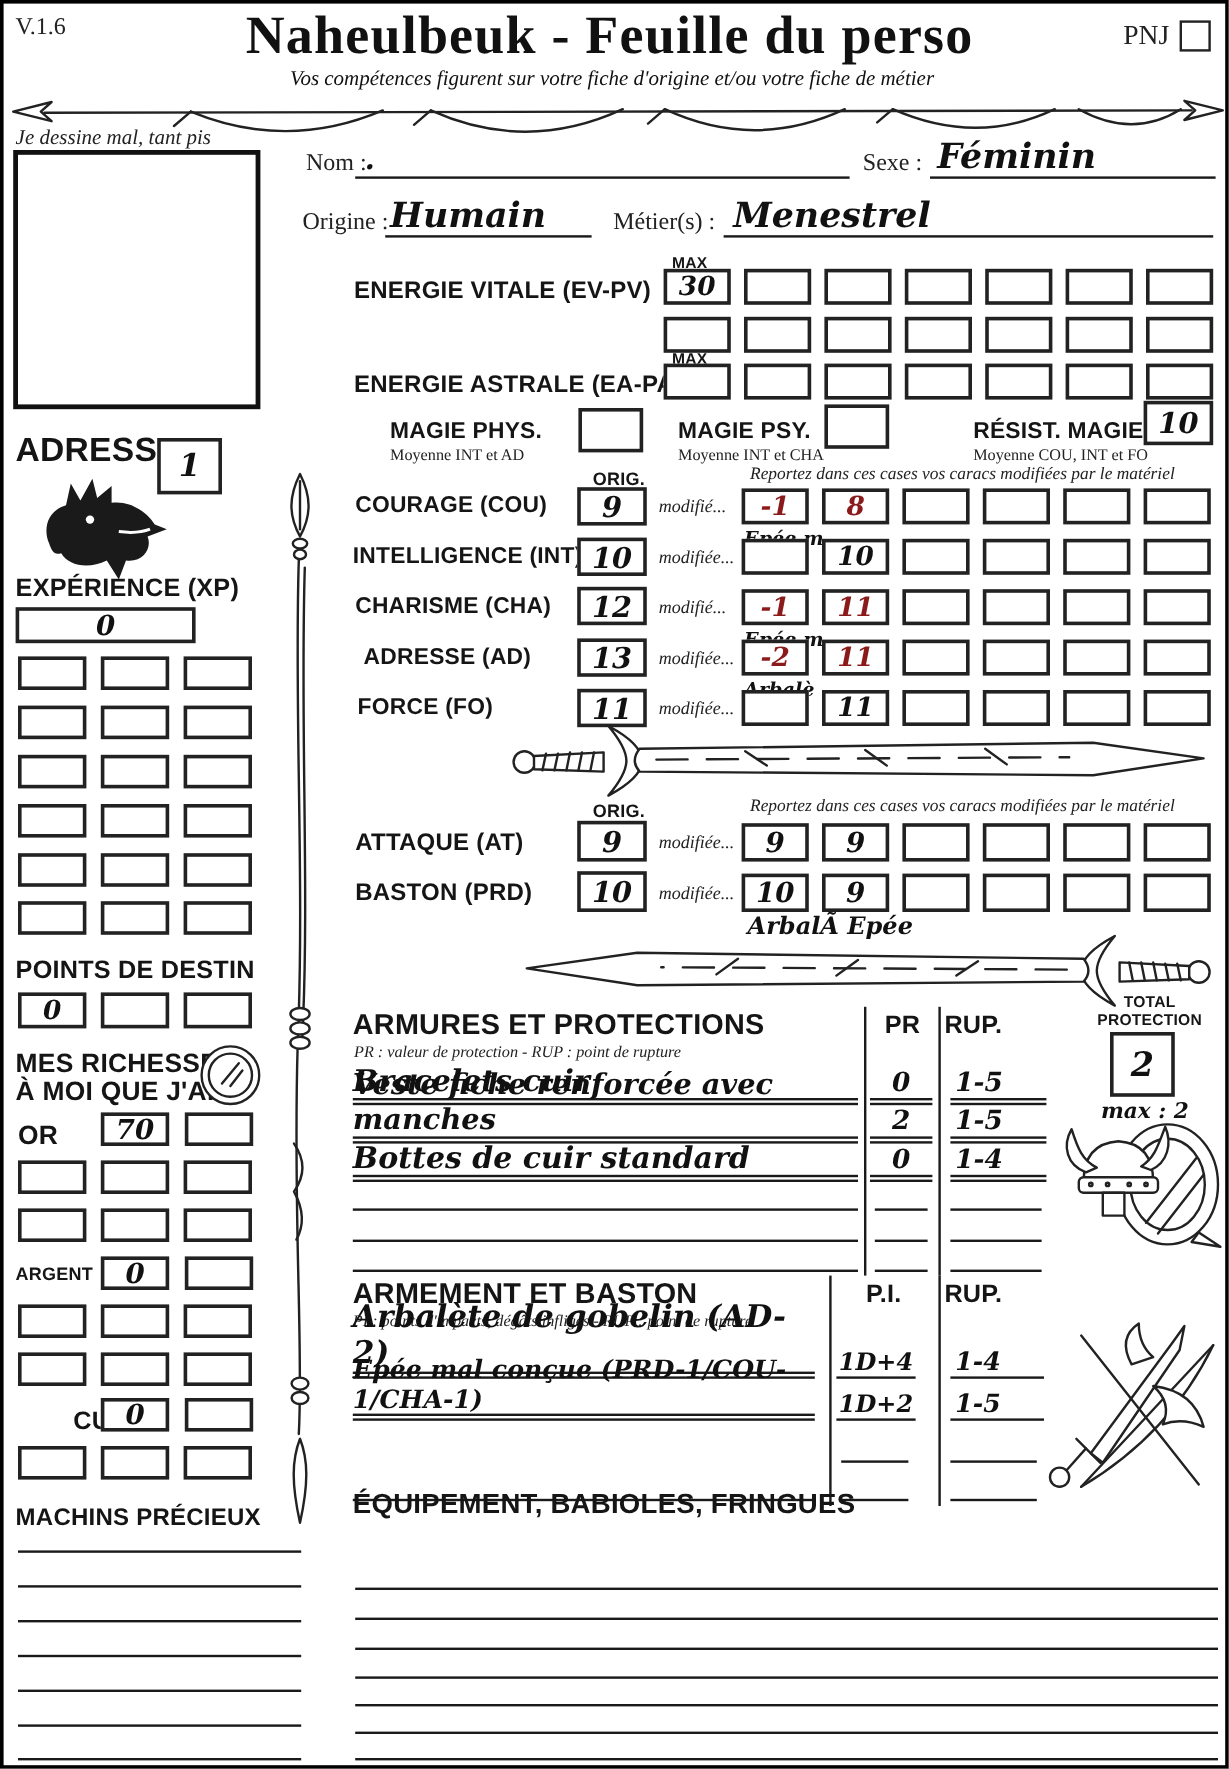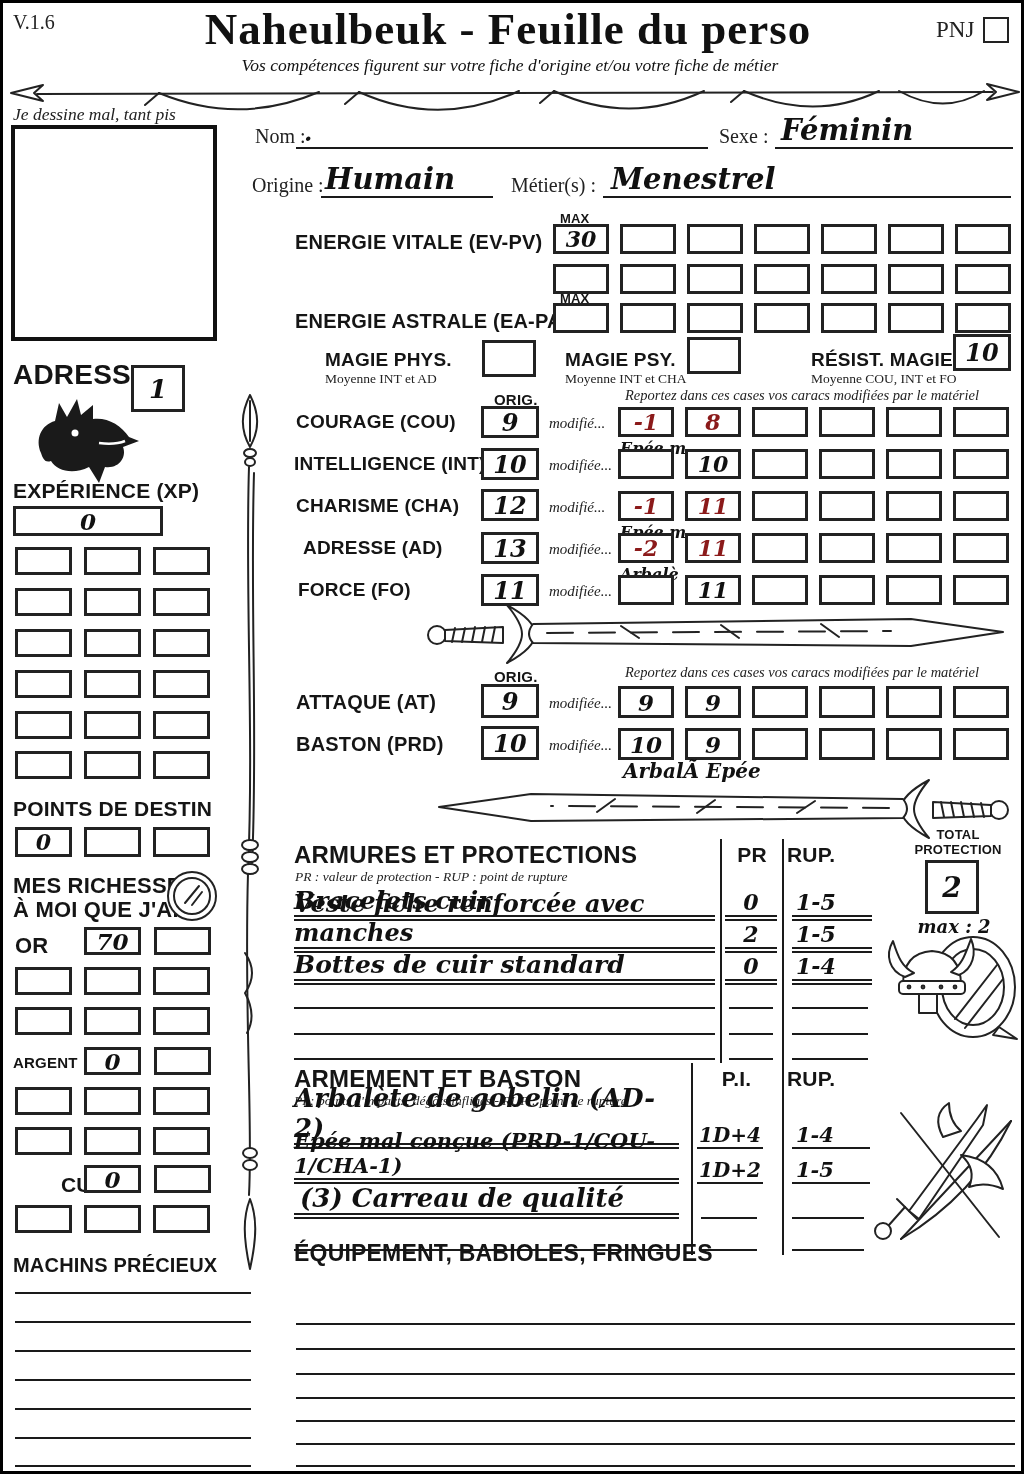--- a/index.html
+++ b/index.html
@@ -374,23 +374,20 @@
   <div class="wline dbl" style="left:291px;top:1147px;width:385px;">
       <span class="hand" style="font-size:21px;">Epée mal conçue (PRD-1/COU-1/CHA-1)</span>
     </div>
   <div class="wline" style="left:694px;top:1147px;width:66px;">
       <span class="hand" style="font-size:20px;padding-left:2px;">1D+2</span>
     </div>
   <div class="wline" style="left:789px;top:1147px;width:78px;">
       <span class="hand" style="font-size:21px;padding-left:4px;">1-5</span>
     </div>
 
-  <div class="wline dbl" style="left:291px;top:1182px;width:385px;">
-      <span class="hand" style="font-size:26px;padding-left:6px;">(3) Carreau de qualité</span>
-    </div>
   <div class="line" style="left:698px;top:1214px;width:56px;"></div>
   <div class="line" style="left:789px;top:1214px;width:72px;"></div>
 
   <div class="line" style="left:291px;top:1246px;width:385px;"></div>
   <div class="line" style="left:698px;top:1246px;width:56px;"></div>
   <div class="line" style="left:789px;top:1246px;width:72px;"></div>
 
   <div class="abs" style="left:862px;top:1094px;">
     <svg width="156" height="152" viewBox="0 0 156 152">
       <path class="art" d="M146,24 Q110,98 36,142" stroke-width="2"></path>

